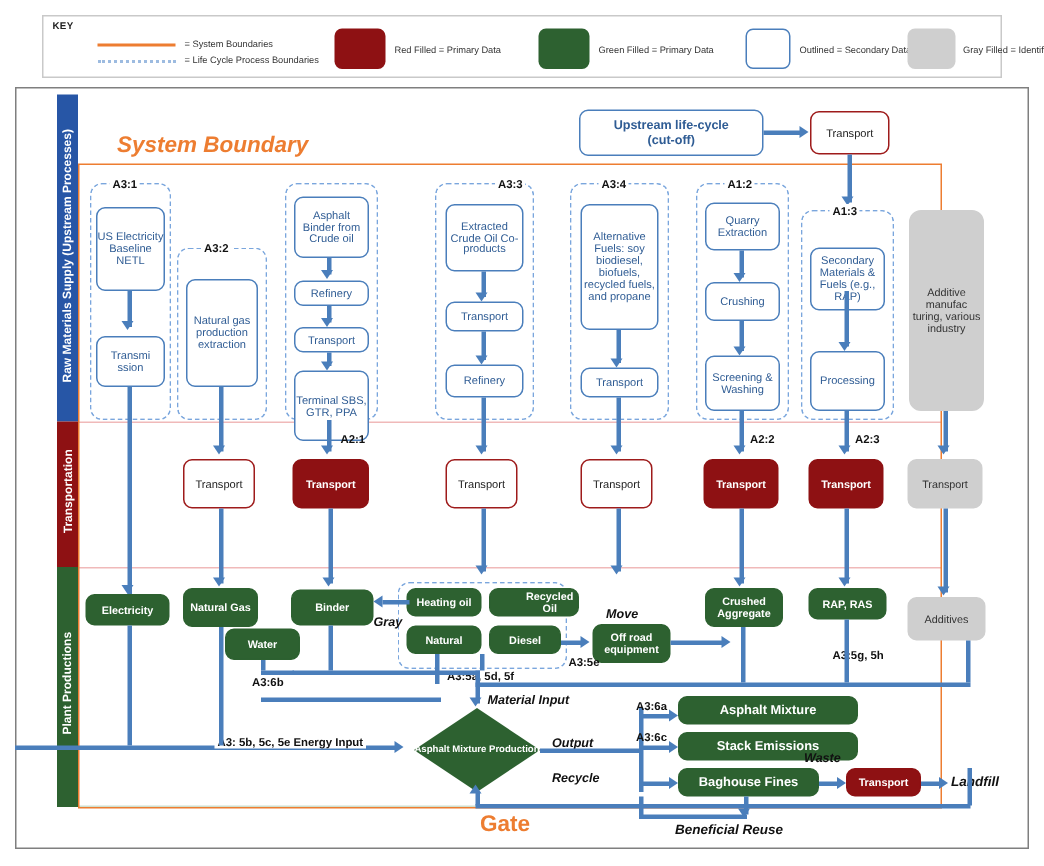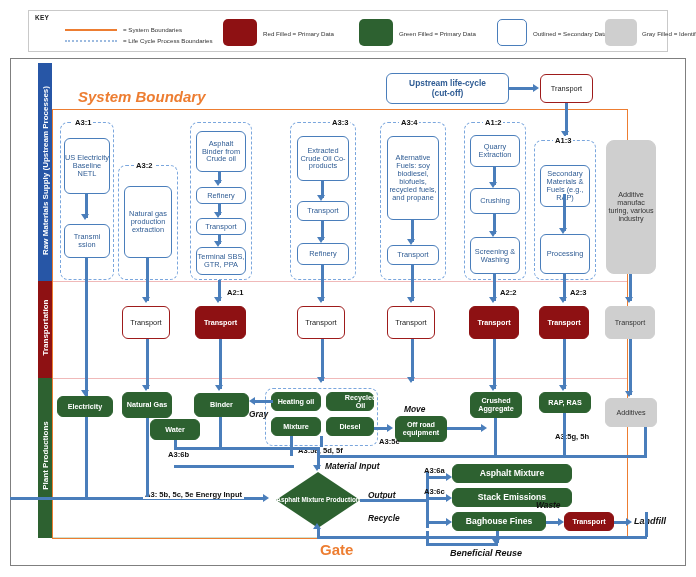--- a/index.html
+++ b/index.html
@@ -157,21 +157,21 @@
 
   <div class="node n-out" style="left:196px;top:131px;width:50px;height:41px;">Asphalt Binder from Crude oil</div>
   <div class="v" style="left:218px;top:172px;height:11px;"></div>
   <div class="ar-d" style="left:214px;top:180px;"></div>
   <div class="node n-out" style="left:196px;top:187px;width:50px;height:17px;">Refinery</div>
   <div class="v" style="left:218px;top:204px;height:11px;"></div>
   <div class="ar-d" style="left:214px;top:212px;"></div>
   <div class="node n-out" style="left:196px;top:218px;width:50px;height:17px;">Transport</div>
   <div class="v" style="left:218px;top:235px;height:9px;"></div>
   <div class="ar-d" style="left:214px;top:241px;"></div>
-  <div class="node n-out" style="left:196px;top:247px;width:50px;height:28px;">Terminal SBS, GTR, PPA</div>
+  <div class="node n-out" style="left:196px;top:247px;width:50px;height:47px;">Terminal SBS, GTR, PPA</div>
   <div class="v" style="left:218px;top:280px;height:21px;"></div>
   <div class="ar-d" style="left:214px;top:297px;"></div>
 
   <div class="node n-out" style="left:297px;top:136px;width:52px;height:45px;">Extracted Crude Oil Co-products</div>
   <div class="v" style="left:321px;top:181px;height:17px;"></div>
   <div class="ar-d" style="left:317px;top:195px;"></div>
   <div class="node n-out" style="left:297px;top:201px;width:52px;height:20px;">Transport</div>
   <div class="v" style="left:321px;top:221px;height:19px;"></div>
   <div class="ar-d" style="left:317px;top:237px;"></div>
   <div class="node n-out" style="left:297px;top:243px;width:52px;height:22px;">Refinery</div>
@@ -235,22 +235,22 @@
 
   <div class="node n-green" style="left:57px;top:396px;width:56px;height:21px;">Electricity</div>
   <div class="node n-green" style="left:122px;top:392px;width:50px;height:26px;">Natural Gas</div>
   <div class="node n-green" style="left:150px;top:419px;width:50px;height:21px;">Water</div>
   <div class="node n-green" style="left:194px;top:393px;width:55px;height:24px;">Binder</div>
 
   <div class="grp" style="left:265px;top:388px;width:113px;height:58px;"></div>
   <div class="grp-lbl" style="left:298px;top:446px;">A3:5a, 5d, 5f</div>
 
   <div class="node n-green" style="left:271px;top:392px;width:50px;height:19px;">Heating oil</div>
-  <div class="node n-green" style="left:271px;top:417px;width:50px;height:19px;">Mixture</div>
-  <div class="node n-green" style="left:326px;top:392px;width:48px;height:19px;padding-left:21px;">Recycled Oil</div>
+  <div class="node n-green" style="left:271px;top:417px;width:50px;height:19px;">Natural</div>
+  <div class="node n-green" style="left:326px;top:392px;width:60px;height:19px;padding-left:21px;">Recycled Oil</div>
   <div class="node n-green" style="left:326px;top:417px;width:48px;height:19px;">Diesel</div>
 
   <div class="h" style="left:255px;top:400px;width:18px;"></div>
   <div class="ar-l" style="left:249px;top:396.5px;"></div>
   <div class="ilbl" style="left:249px;top:409px;">Gray</div>
 
   <div class="ilbl" style="left:404px;top:404px;text-align:right;">Move</div>
   <div class="node n-green" style="left:395px;top:416px;width:52px;height:26px;">Off road equipment</div>
   <div class="h" style="left:374px;top:427px;width:15px;"></div>
   <div class="ar-r" style="left:387px;top:423.5px;"></div>

